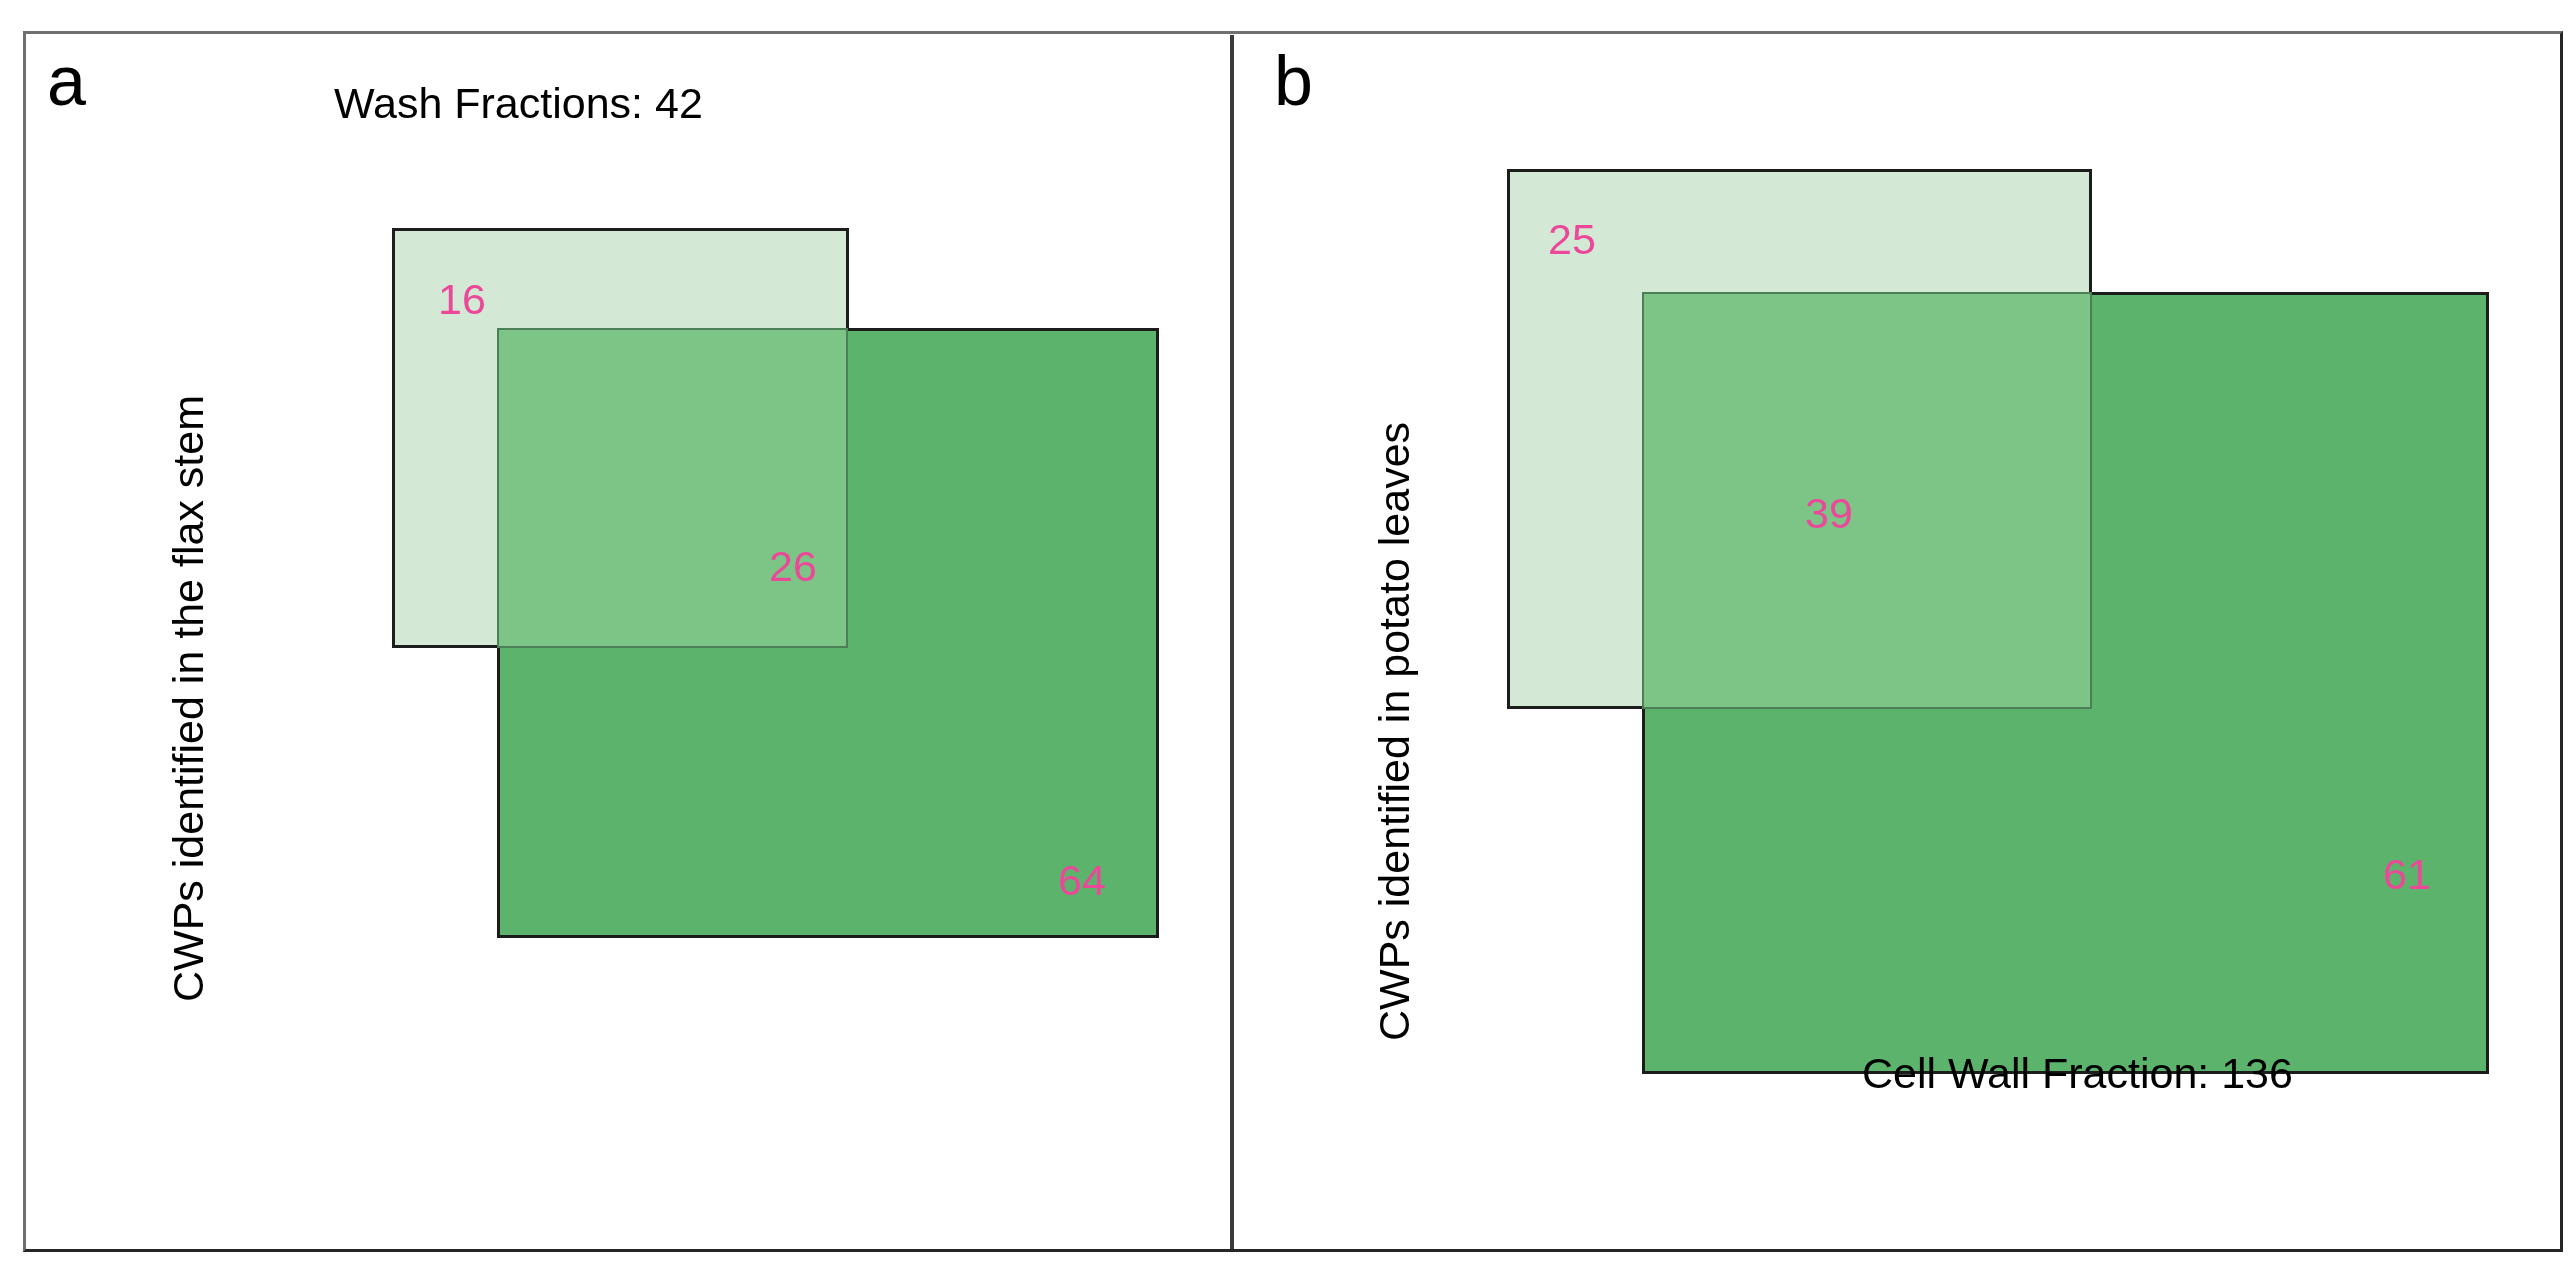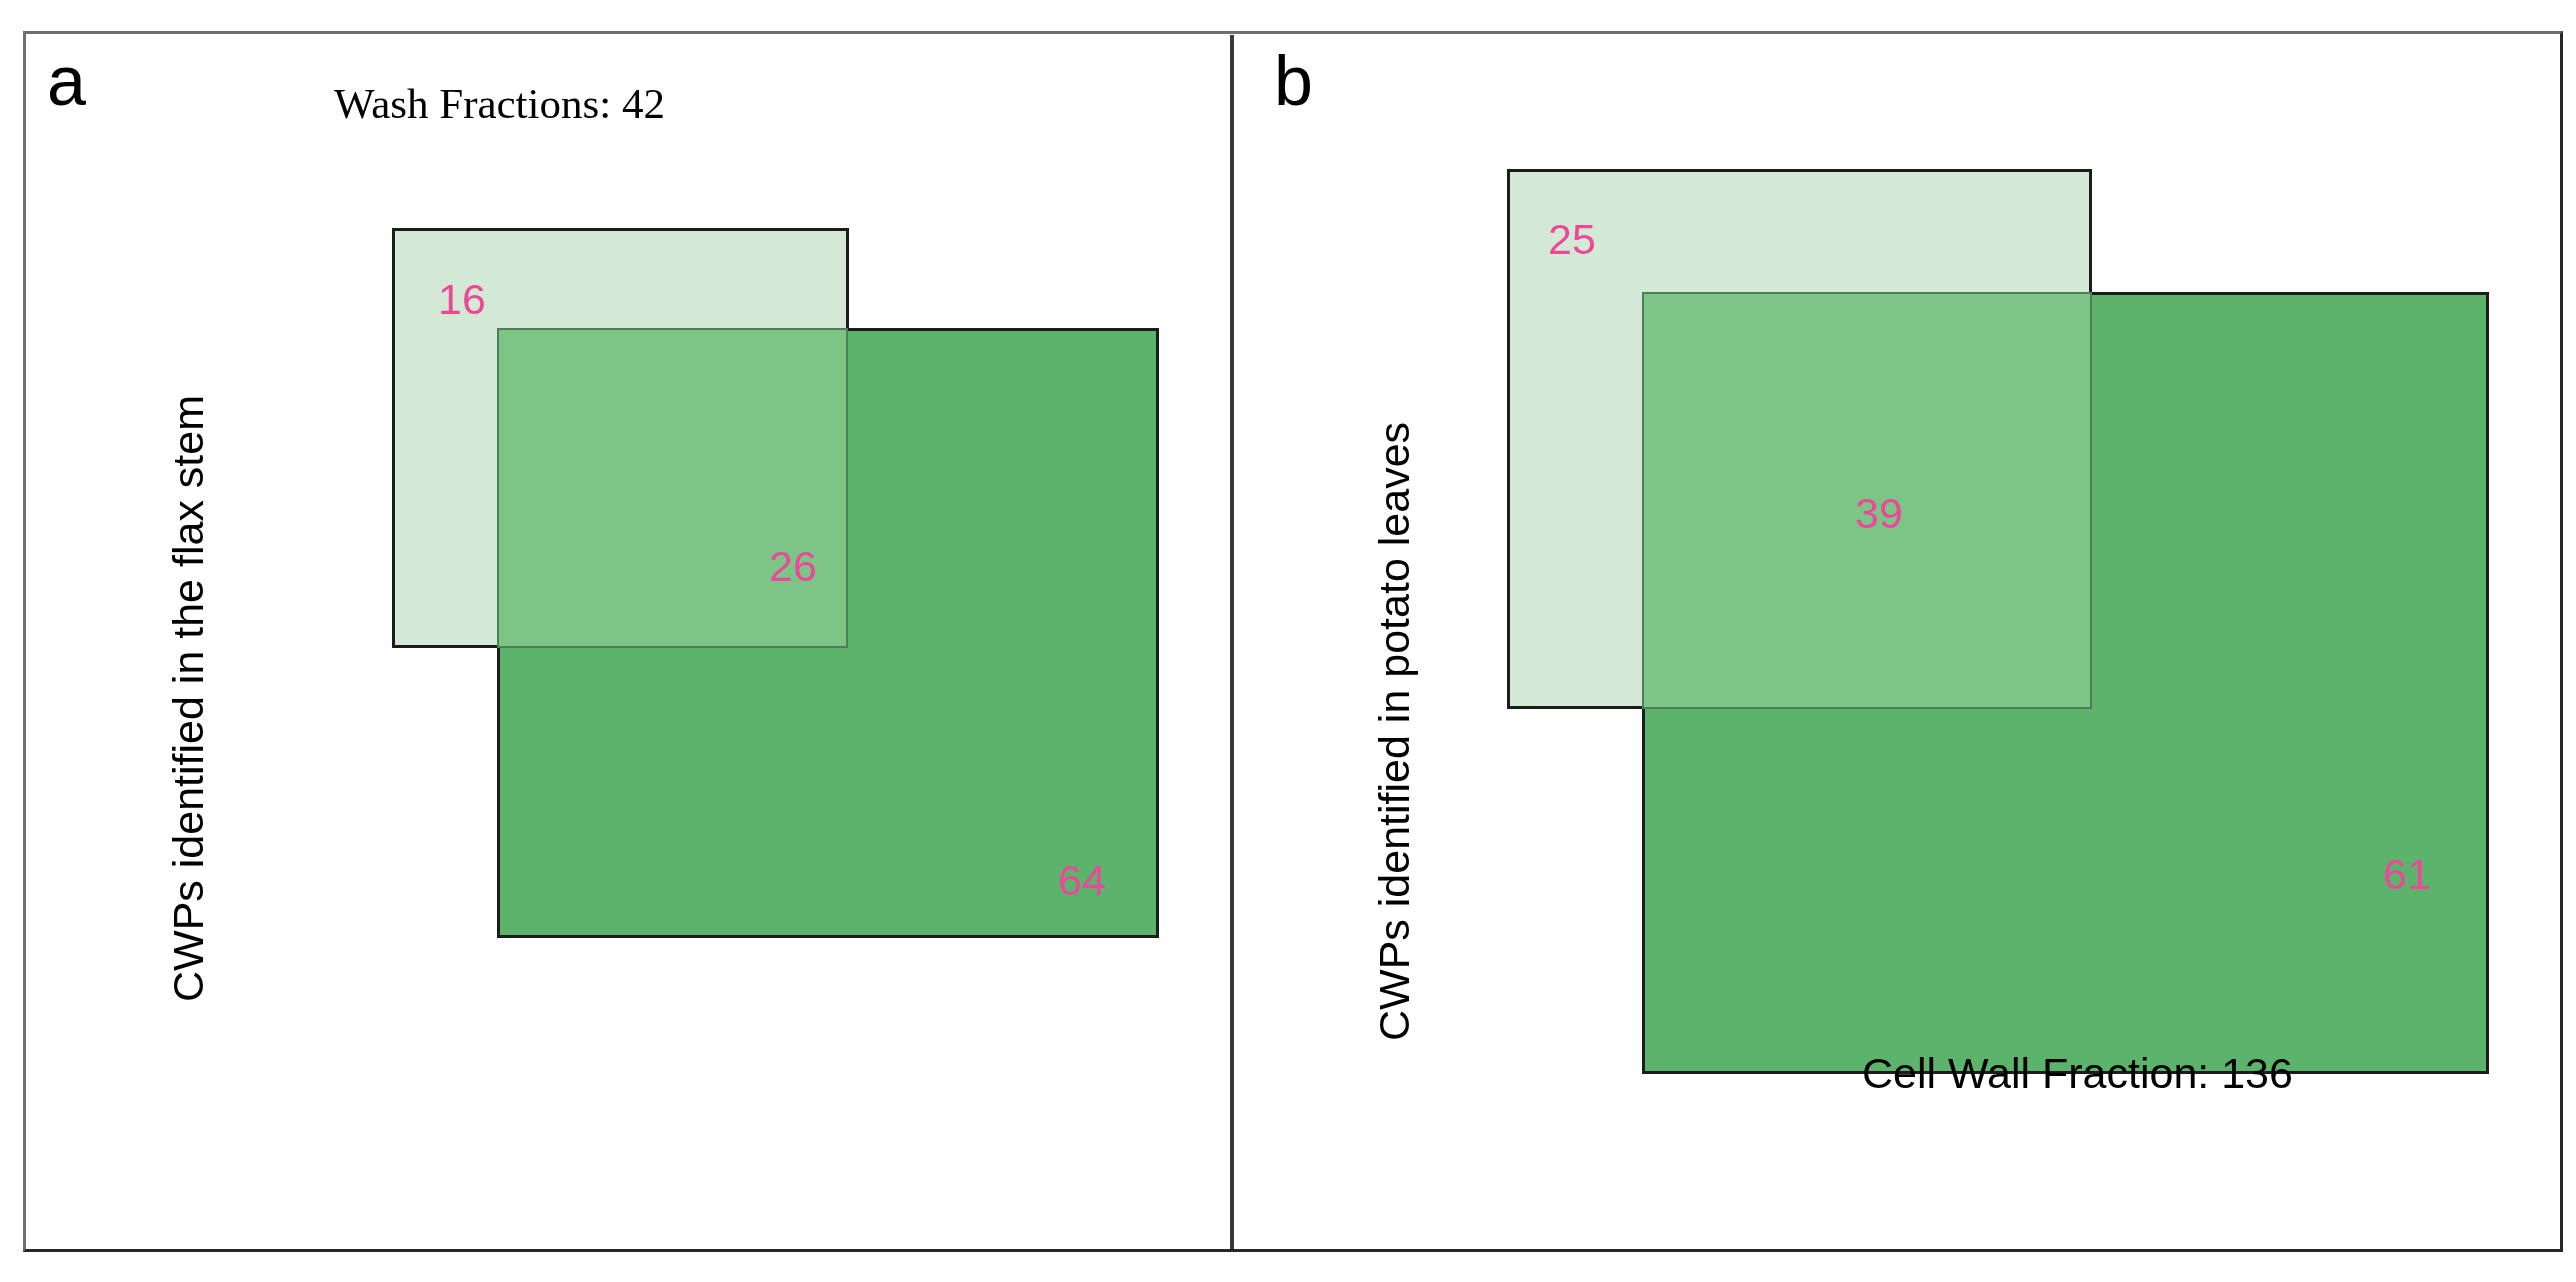--- a/index.html
+++ b/index.html
@@ -62,21 +62,21 @@
   #panel-b .panel-letter { left: 40px;  top: 14.7px; }
 
   
   .top-title {
     position: absolute;
     font-size: 43px;
     line-height: 1;
     color: #000000;
     white-space: nowrap;
   }
-  #title-a { left: 311px; top: 51px; font-family: Liberation Serif, serif; }
+  #title-a { left: 311px; top: 51px; }
   #title-b { left: 143px; top: 22px; }
 
   
   .bottom-label {
     position: absolute;
     font-size: 43px;
     line-height: 1;
     color: #000000;
     white-space: nowrap;
   }
@@ -130,21 +130,21 @@
     font-size: 43px;
     line-height: 1;
     color: #ec4899;
     white-space: nowrap;
   }
   #count-a-light   { left: 415px;  top: 226px; margin-top: 21px; }
   #count-a-overlap { left: 746px; top: 514px; }
   #count-a-dark    { left: 1035px; top: 828px; }
 
   #count-b-light   { left: 314px;  top: 187px; }
-  #count-b-overlap { left: 621px;  top: 461px; }
+  #count-b-overlap { left: 571px;  top: 461px; }
   #count-b-dark    { left: 1149px; top: 822px; }
 </style>
 </head>
 <body>
 
 <div id="figure">
 
   <div class="frame"></div>
   <div class="divider"></div>
 

